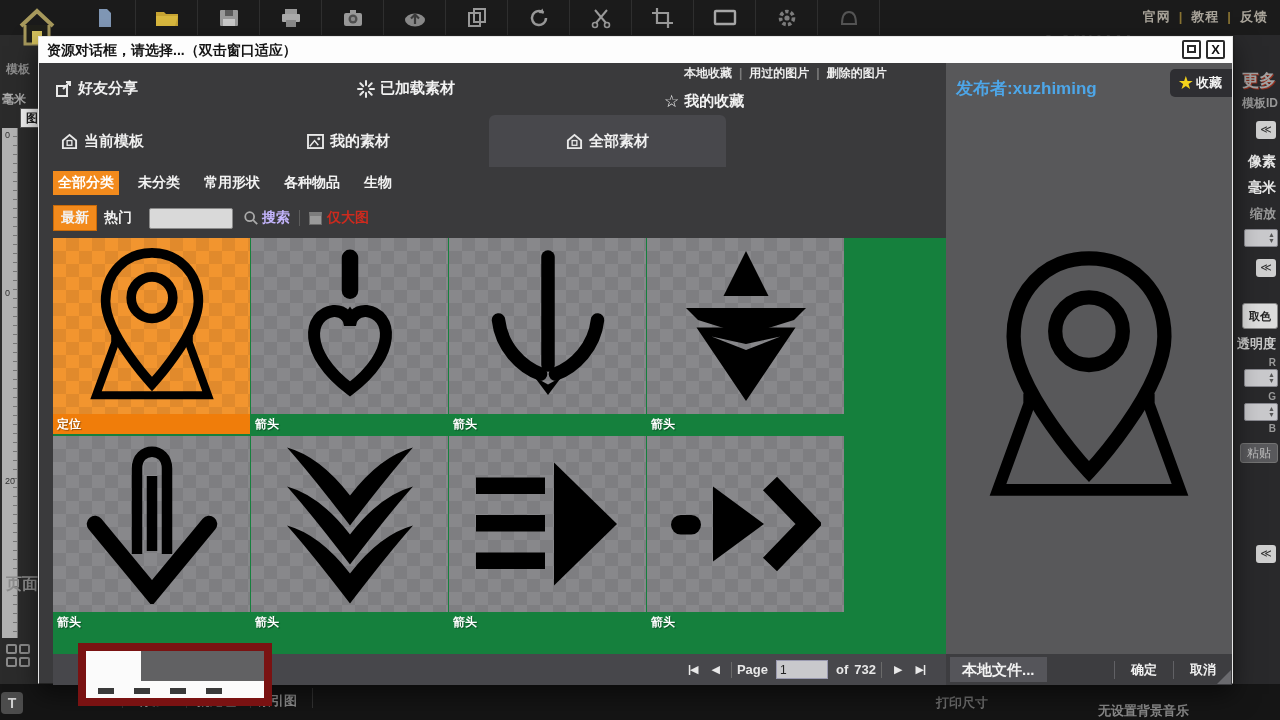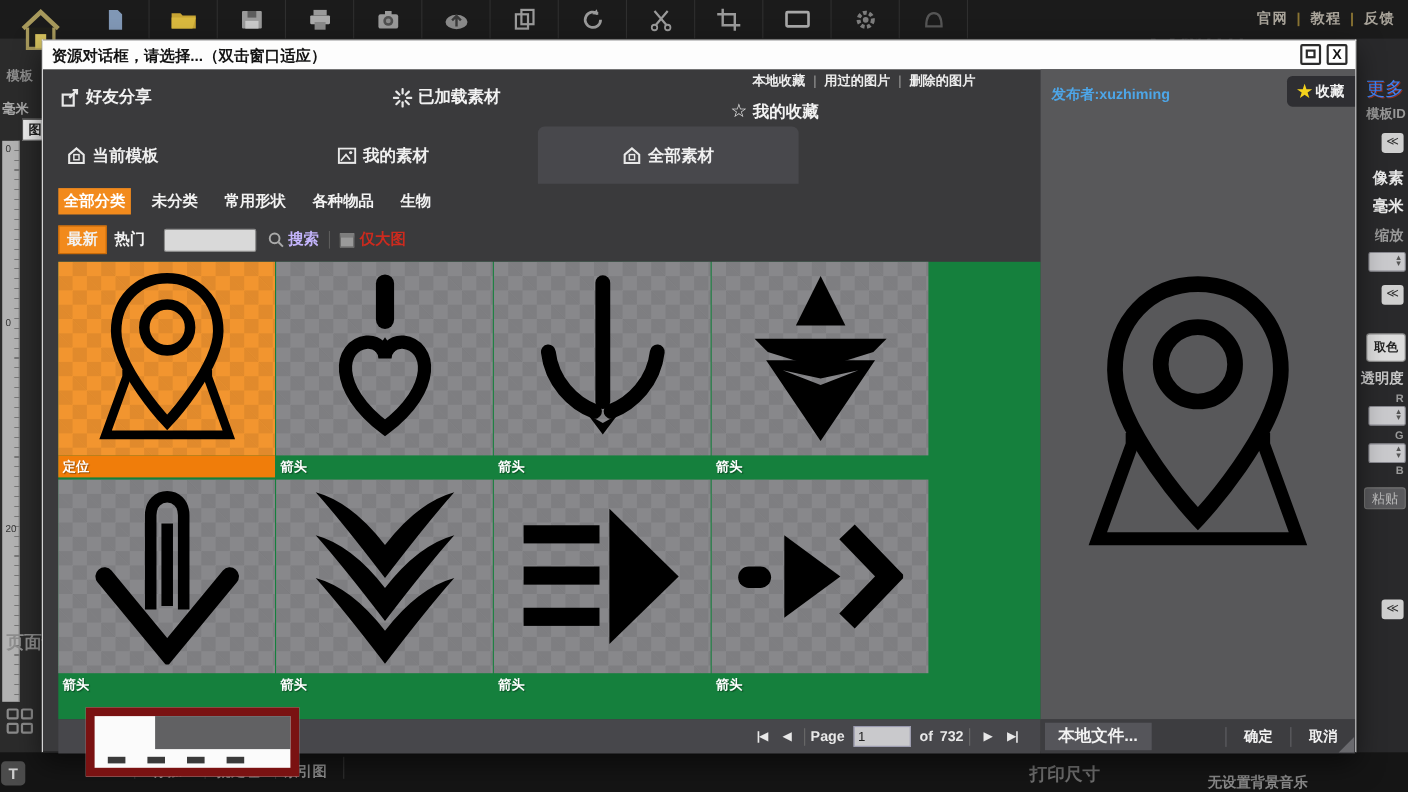--- a/index.html
+++ b/index.html
@@ -24,35 +24,35 @@
   .lp-txt { position:absolute; color:#8d8d8d; font-size:12px; font-weight:bold; white-space:nowrap; }
   .lp-layerbox { position:absolute; left:20px; top:108px; width:24px; height:20px; background:#f2f2f2; border:1px solid #555; color:#222; font-size:12px; font-weight:bold; text-align:center; line-height:18px; }
   .ruler { position:absolute; left:2px; top:128px; width:16px; height:510px; background:#b2b2b2; border-right:1px solid #777;
     background-image:repeating-linear-gradient(to bottom, transparent 0 8px, #777 8px 9px); background-position:11px 0; background-size:5px 100%; background-repeat:repeat-y; }
   .ruler-num { position:absolute; color:#333; font-size:9px; left:3px; }
   .gridbtn { position:absolute; left:6px; top:644px; width:26px; height:24px; display:grid; grid-template-columns:11px 11px; gap:2px; cursor:pointer; }
   .gridbtn i { background:none; border:2px solid #8a8a8a; border-radius:2px; height:10px; }
   .tbtn { position:absolute; left:1px; top:692px; width:22px; height:22px; background:#4c4c4c; border-radius:4px; color:#cfcfcf; font-weight:bold; font-size:14px; text-align:center; line-height:22px; cursor:pointer; z-index:4; }
   
   .rp { position:absolute; right:0; top:35px; width:45px; height:649px; background:#29292b; z-index:1; overflow:hidden; }
-  .rp-more { position:absolute; right:4px; top:34px; color:#3b82f6; font-size:17px; font-weight:normal; text-shadow:1px 1px 0 #96301e; cursor:pointer; }
+  .rp-more { position:absolute; right:4px; top:34px; color:#a3a3a3; font-size:17px; font-weight:bold; text-shadow:1px 1px 0 #96301e; cursor:pointer; }
   .rp-id { position:absolute; right:2px; top:60px; color:#979797; font-size:12px; font-weight:bold; white-space:nowrap; }
   .rp-col { position:absolute; right:4px; width:20px; height:18px; background:#cfcfcf; border-radius:3px; color:#333; font-size:11px; text-align:center; line-height:17px; cursor:pointer; }
   .rp-wlbl { position:absolute; right:4px; color:#e8e8e8; font-size:14px; font-weight:bold; white-space:nowrap; cursor:pointer; }
   .rp-glbl { position:absolute; right:4px; color:#9a9a9a; font-size:13px; font-weight:bold; white-space:nowrap; }
   .rp-spin { position:absolute; right:2px; width:34px; height:18px; background:#c9c9cc; border:1px solid #88888f; border-radius:2px; cursor:pointer; }
   .rp-spin i { position:absolute; right:2px; font-style:normal; color:#555; font-size:7px; line-height:8px; }
   .rp-pick { position:absolute; right:2px; top:268px; width:36px; height:26px; background:#dcdcdc; border:1px solid #888; border-radius:3px; color:#222; font-size:11px; font-weight:bold; text-align:center; line-height:24px; cursor:pointer; }
   .rp-paste { position:absolute; right:2px; top:408px; width:38px; height:20px; background:#59595c; border:1px solid #737373; border-radius:3px; color:#bdbdbd; font-size:12px; text-align:center; line-height:18px; cursor:pointer; }
   
   .bb { position:absolute; left:0; top:684px; width:1280px; height:36px; background:#151515; z-index:1; }
   .bb-plus { position:absolute; left:92px; top:2px; color:#2f9e2f; font-size:20px; font-weight:bold; cursor:pointer; }
   .bb-item { position:absolute; top:8px; color:#8f8f8f; font-size:13px; font-weight:bold; cursor:pointer; }
   .bb-sep { position:absolute; top:4px; width:1px; height:20px; background:#333; }
-  .bb-print { position:absolute; left:936px; top:10px; color:#6f6f6f; font-size:16px; font-weight:bold; }
+  .bb-print { position:absolute; left:936px; top:10px; color:#6f6f6f; font-size:13px; font-weight:bold; }
   .bb-music { position:absolute; left:1098px; top:18px; color:#8a8a8a; font-size:13px; font-weight:bold; }
   
   .page-thumb { position:absolute; left:78px; top:643px; width:194px; height:63px; background:#fbfbfb; border:8px solid #7a1212; z-index:20; }
   .pt-gray { position:absolute; left:55px; top:0; width:123px; height:30px; background:#616163; }
   .pt-dash { position:absolute; bottom:4px; height:6px; width:16px; background:#3a3a3a; }
   
   .dlg { position:absolute; left:38px; top:36px; width:1195px; height:648px; background:#3a3a3c; z-index:10;
          border:1px solid #e6e6e6; border-bottom-color:#232323; box-shadow:0 10px 24px rgba(0,0,0,.55); }
   .dlg-title { position:absolute; left:0; top:0; width:100%; height:26px; background:#fdfdfd; color:#141414; font-size:14px; font-weight:bold; line-height:26px; padding-left:8px; }
   .dlg-btn { position:absolute; top:3px; width:19px; height:19px; border:2px solid #2b2b2b; border-radius:2px; background:#fff; cursor:pointer; }
@@ -98,21 +98,21 @@
   .ticon { display:block; }
   
   .pgbar { position:absolute; left:14px; top:591px; width:893px; height:31px; background:#47474b; display:flex; align-items:center; justify-content:flex-end; color:#e8e8e8; font-size:13px; font-weight:bold; padding-right:14px; }
   .pg-nav { cursor:pointer; padding:0 7px; font-size:11px; letter-spacing:-1px; }
   .pg-vsep { width:1px; height:16px; background:#6a6a6a; margin:0 5px; }
   .pg-inp { width:52px; height:19px; background:#c9c9cc; border:1px solid #9a9ab0; color:#222; font-size:12px; padding:0 3px; margin:0 8px; }
   .pg-of { margin-right:6px; }
   
   .rc { position:absolute; left:907px; top:0; width:286px; height:620px; }
   .preview { position:absolute; left:0; top:0; width:286px; height:591px; background:#58585a; overflow:hidden; }
-  .pub { position:absolute; left:10px; top:14px; color:#4da6e8; font-size:13px; font-weight:bold; }
+  .pub { position:absolute; left:10px; top:14px; color:#4da6e8; font-size:17px; font-weight:bold; }
   .fav { position:absolute; right:0; top:6px; height:28px; background:#2e2e32; border-radius:5px 0 0 5px; display:flex; align-items:center; padding:0 10px 0 8px; cursor:pointer; gap:2px; }
   .fav .st { color:#f5d31c; font-size:18px; }
   .fav .fl { color:#f2f2f2; font-size:13px; font-weight:bold; }
   .note { position:absolute; left:0; top:62px; width:100%; text-align:center; color:#f5f5f5; font-size:15px; font-weight:bold; }
   .bigpin { position:absolute; left:13px; top:150px; }
   
   .ftr { position:absolute; left:0; top:591px; width:286px; height:31px; background:#3d3d40; display:flex; align-items:center; }
   .localfile { margin-left:4px; height:25px; background:#55555a; color:#f2f2f2; font-size:15px; font-weight:bold; line-height:25px; padding:0 12px; cursor:pointer; }
   .fspace { flex:1; }
   .fvsep { width:1px; height:18px; background:#616165; }

